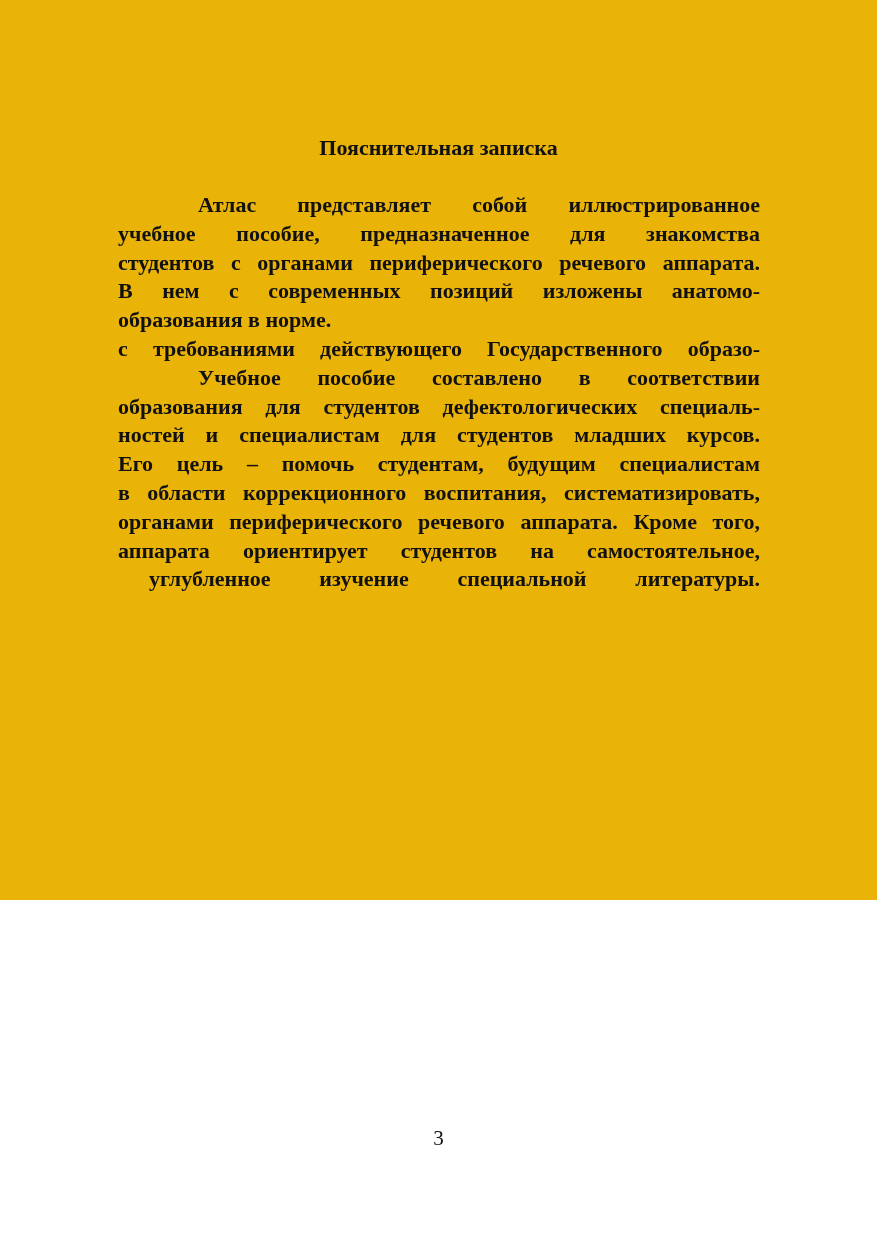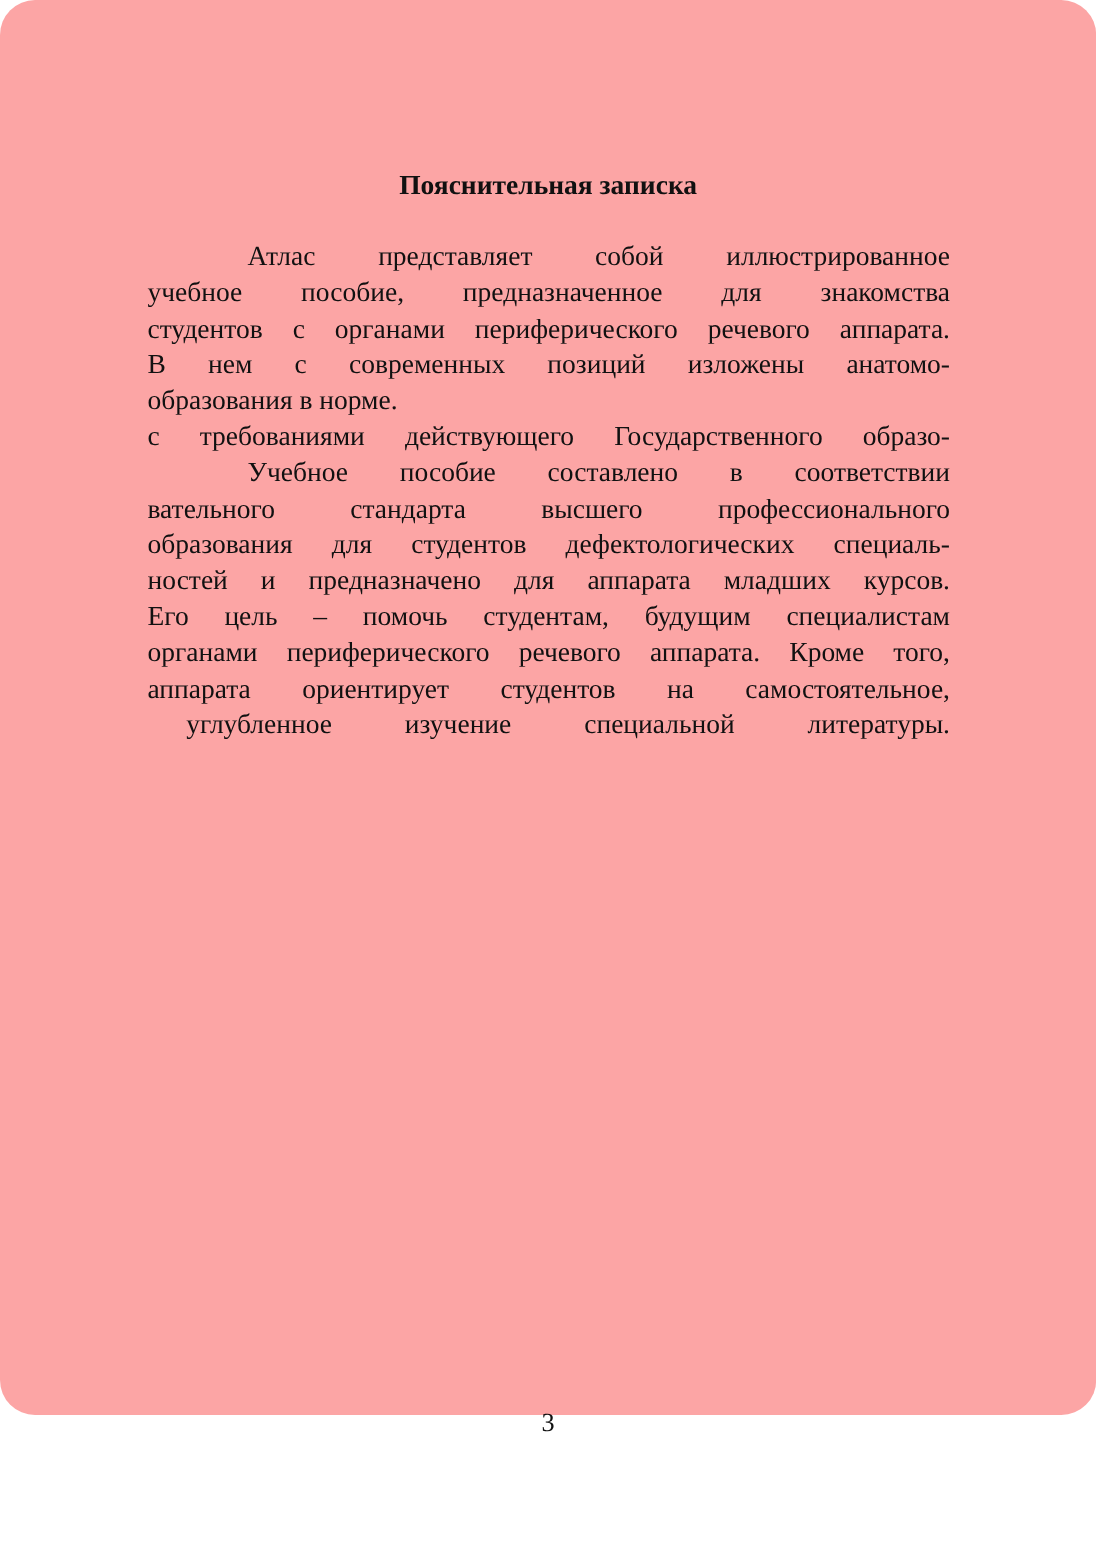--- a/index.html
+++ b/index.html
@@ -11,42 +11,41 @@
       width: 877px;
       height: 1240px;
       position: relative;
       overflow: hidden;
       font-family: "Liberation Serif", "DejaVu Serif", serif;
       color: #111111;
     }
     .page {
       position: absolute;
       left: 0; top: 0;
-      width: 877px; height: 1132px;
-      background: #fca5a5;
-      border-radius: 28px;
+      width: 877px; height: 900px;
+      background: #eab308;
     }
     .title {
       position: absolute;
       left: 0;
       width: 877px;
       top: 134px;
       text-align: center;
       font-weight: bold;
       font-size: 22px;
       line-height: 28px;
       margin: 0;
     }
     .body-text {
       position: absolute;
       left: 118px;
       top: 191px;
       width: 642px;
     }
-    .para { margin: 0; }
+    .para { margin: 0; font-weight: bold; }
     .line {
       display: block;
       font-size: 22px;
       line-height: 28.8px;
       height: 28.8px;
       white-space: nowrap;
       text-align: justify;
       text-align-last: justify;
       overflow: visible;
     }
@@ -76,24 +75,24 @@
       <span class="line indent">Атлас представляет собой иллюстрированное</span>
       <span class="line">учебное пособие, предназначенное для знакомства</span>
       <span class="line">студентов с органами периферического речевого аппарата.</span>
       <span class="line">В нем с современных позиций изложены анатомо-</span>
       <span class="line last">образования в норме.</span>
     </p>
 
     <p class="para">
       <span class="line">с требованиями действующего Государственного образо-</span>
       <span class="line indent">Учебное пособие составлено в соответствии</span>
-      <span class="line">вательного стандарта высшего профессионального</span>
       <span class="line">образования для студентов дефектологических специаль-</span>
-      <span class="line">ностей и предназначено для аппарата младших курсов.</span>
+      <span class="line">ностей и специалистам для студентов младших курсов.</span>
       <span class="line">Его цель – помочь студентам, будущим специалистам</span>
+      <span class="line">в области коррекционного воспитания, систематизировать,</span>
       <span class="line">органами периферического речевого аппарата. Кроме того,</span>
       <span class="line">аппарата ориентирует студентов на самостоятельное,</span>
       <span class="line last full">углубленное изучение специальной литературы.</span>
     </p>
 
   </div>
 
   <div class="page-number">3</div>
 
 </div>

